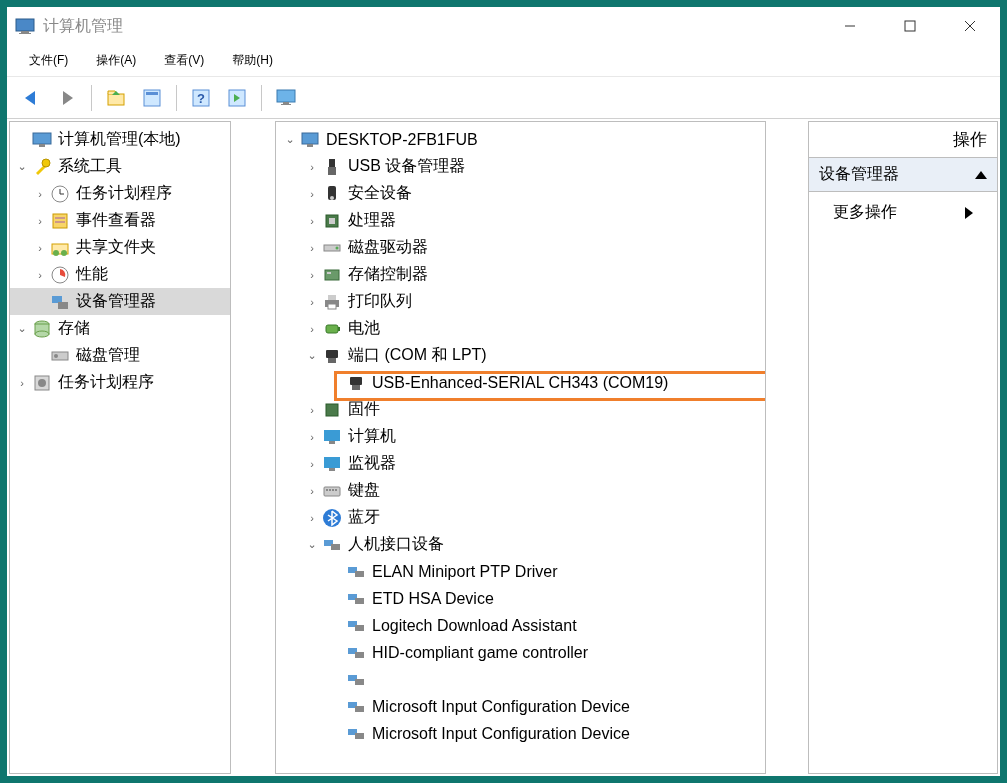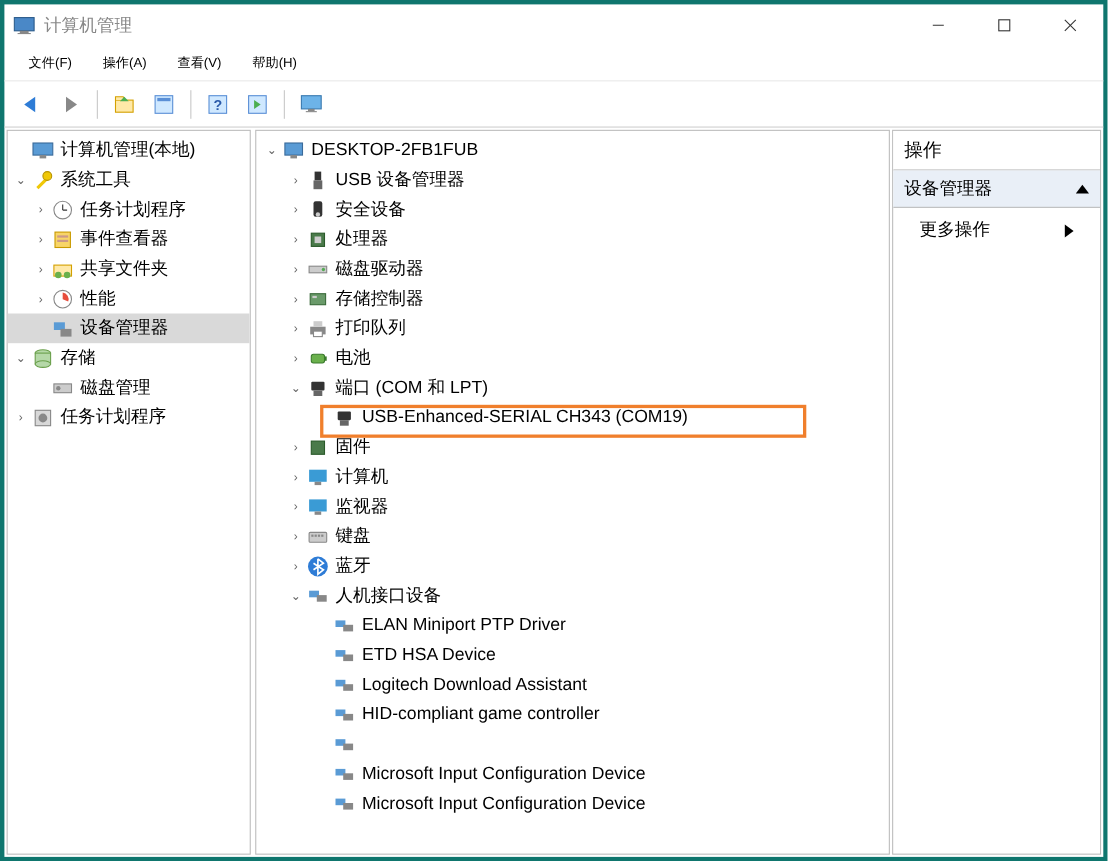--- a/index.html
+++ b/index.html
@@ -6,21 +6,21 @@
   body {
     margin: 0; padding: 0;
     font-family: "Microsoft YaHei", "Segoe UI", sans-serif;
     font-size: 15px;
     background: #fff;
     color: #000;
     user-select: none;
   }
   .window {
     width: 1007px; height: 783px;
-    border: 4px solid #0f766e;
+    border: 7px solid #0f766e;
     display: flex; flex-direction: column;
     background: #fff;
   }
   
   .titlebar {
     height: 38px;
     display: flex; align-items: center;
     padding: 0 0 0 8px;
     color: #888;
   }
@@ -54,31 +54,32 @@
     border: 1px solid transparent;
   }
   .toolbar .sep {
     width: 1px; height: 26px; background: #c8c8c8; margin: 0 6px;
   }
   
   .main {
     flex: 1;
     display: flex;
     overflow: hidden;
+    gap: 40px;
   }
   .pane {
     border: 1px solid #bdbdbd;
     margin: 2px;
     overflow: auto;
     background: #fff;
     position: relative;
   }
   .pane.left  { width: 222px; }
   .pane.center{ flex: 1; }
-  .pane.right { width: 190px; margin-left: 0;}
+  .pane.right { width: 190px; margin-left: 0; text-align: right;}
   
   .tree { padding: 4px 0; }
   .tree-row {
     display: flex; align-items: center;
     height: 27px;
     padding-left: 4px;
     white-space: nowrap;
   }
   .tree-row.selected { background: #d9d9d9; }
   .tree-expander {

